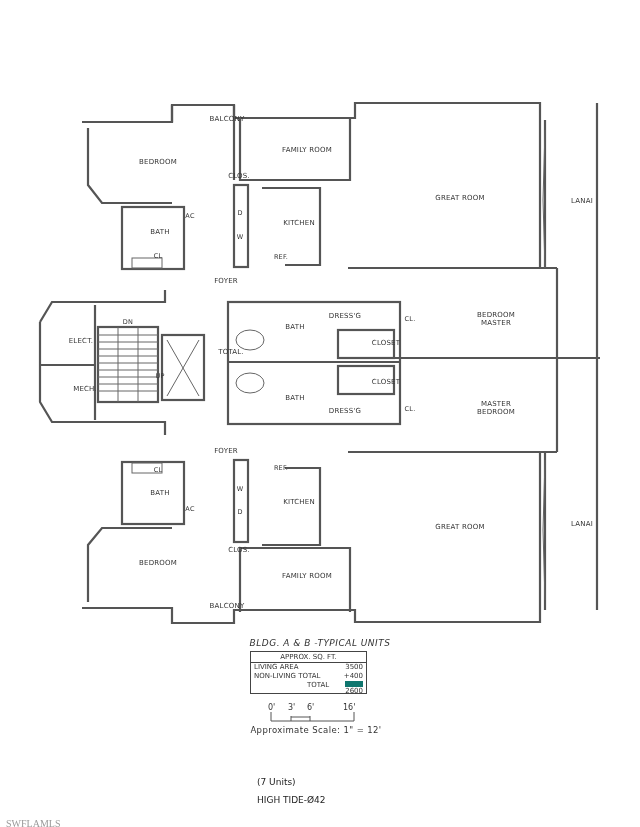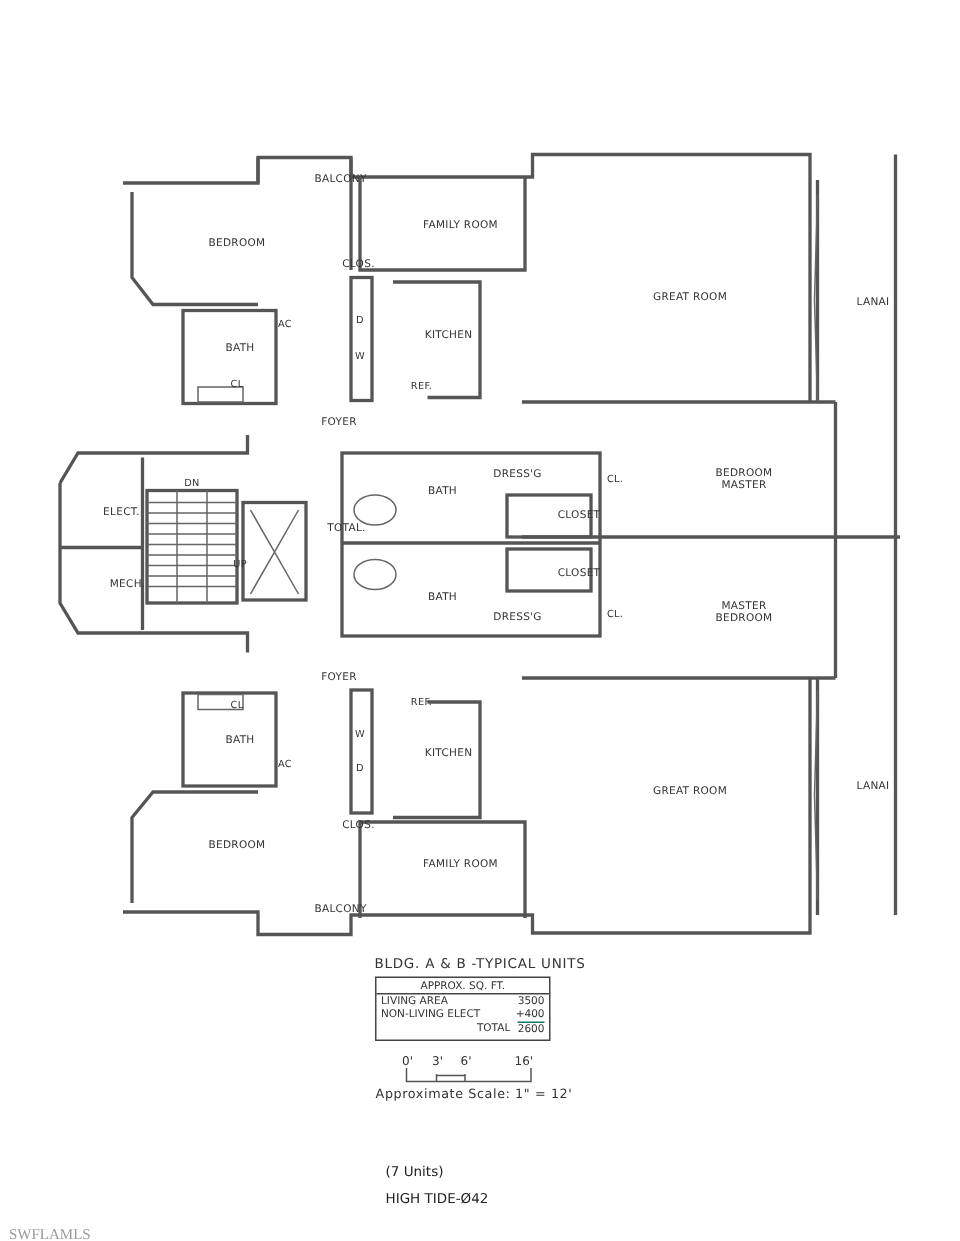--- a/index.html
+++ b/index.html
@@ -3,27 +3,27 @@
 <meta charset="utf-8">
 <style>
   html, body { margin: 0; padding: 0; background: #ffffff; }
   body { width: 640px; height: 827px; position: relative; overflow: hidden;
          font-family: "DejaVu Sans", sans-serif; color: #2a2a2a; }
   svg.plan { position: absolute; left: 0; top: 0; }
   .lbl { position: absolute; font-size: 7px; letter-spacing: 0.2px; white-space: nowrap;
          transform: translate(-50%, -50%); color: #333; text-align: center; line-height: 8px; margin-left: 19px; }
   .lbl.small { font-size: 6.5px; }
   .title { position: absolute; left: 320px; top: 643px; transform: translate(-50%, -50%);
-           font-size: 9px; letter-spacing: 0.5px; color: #333; white-space: nowrap; }
+           font-size: 9px; letter-spacing: 0.5px; color: #333; white-space: nowrap; font-style: italic; }
   .sqft { position: absolute; left: 250px; top: 651px; width: 115px; height: 41px;
           border: 1px solid #444; font-size: 7px; color: #333; }
   .sqft .hdr { text-align: center; border-bottom: 1px solid #444; height: 10px; line-height: 10px; }
   .sqft .row { display: flex; justify-content: space-between; padding: 0 3px; height: 9px; line-height: 9px; gap: 16px; }
-  .sqft .row.total { justify-content: flex-end; gap: 5px; }
-  .sqft .row.total span.v { border-top: 1px solid #0f766e; }
+  .sqft .row.total { justify-content: flex-end; gap: 16px; }
+  .sqft .row.total span.v { border-top: 6px solid #0f766e; }
   .scale-ticks { position: absolute; top: 703px; font-size: 8px; color: #333; }
   .scale-label { position: absolute; left: 316px; top: 730px; transform: translate(-50%, -50%);
                  font-size: 8.5px; color: #333; white-space: nowrap; letter-spacing: 0.4px; }
   .units { position: absolute; left: 257px; top: 773px; font-size: 9px; color: #222; line-height: 18px; }
   .watermark { position: absolute; left: 6px; top: 818px; font-size: 10px; color: #9a9a9a;
                font-family: Liberation Serif, serif; }
 </style>
 </head>
 <body>
 
@@ -142,21 +142,21 @@
 <div class="lbl" style="left:208px;top:606px">BALCONY</div>
 
 <div class="title">BLDG. A &amp; B -TYPICAL UNITS</div>
 <div class="sqft">
   <div class="hdr">APPROX. SQ. FT.</div>
   <div class="row">
     <span>LIVING AREA</span>
     <span>3500</span>
   </div>
   <div class="row">
-    <span>NON-LIVING ELECT</span>
+    <span>NON-LIVING TOTAL</span>
     <span>+400</span>
   </div>
   <div class="row total">
     <span>TOTAL</span>
     <span class="v">2600</span>
   </div>
 </div>
 
 <div class="scale-ticks" style="left:268px">0'</div>
 <div class="scale-ticks" style="left:288px">3'</div>

